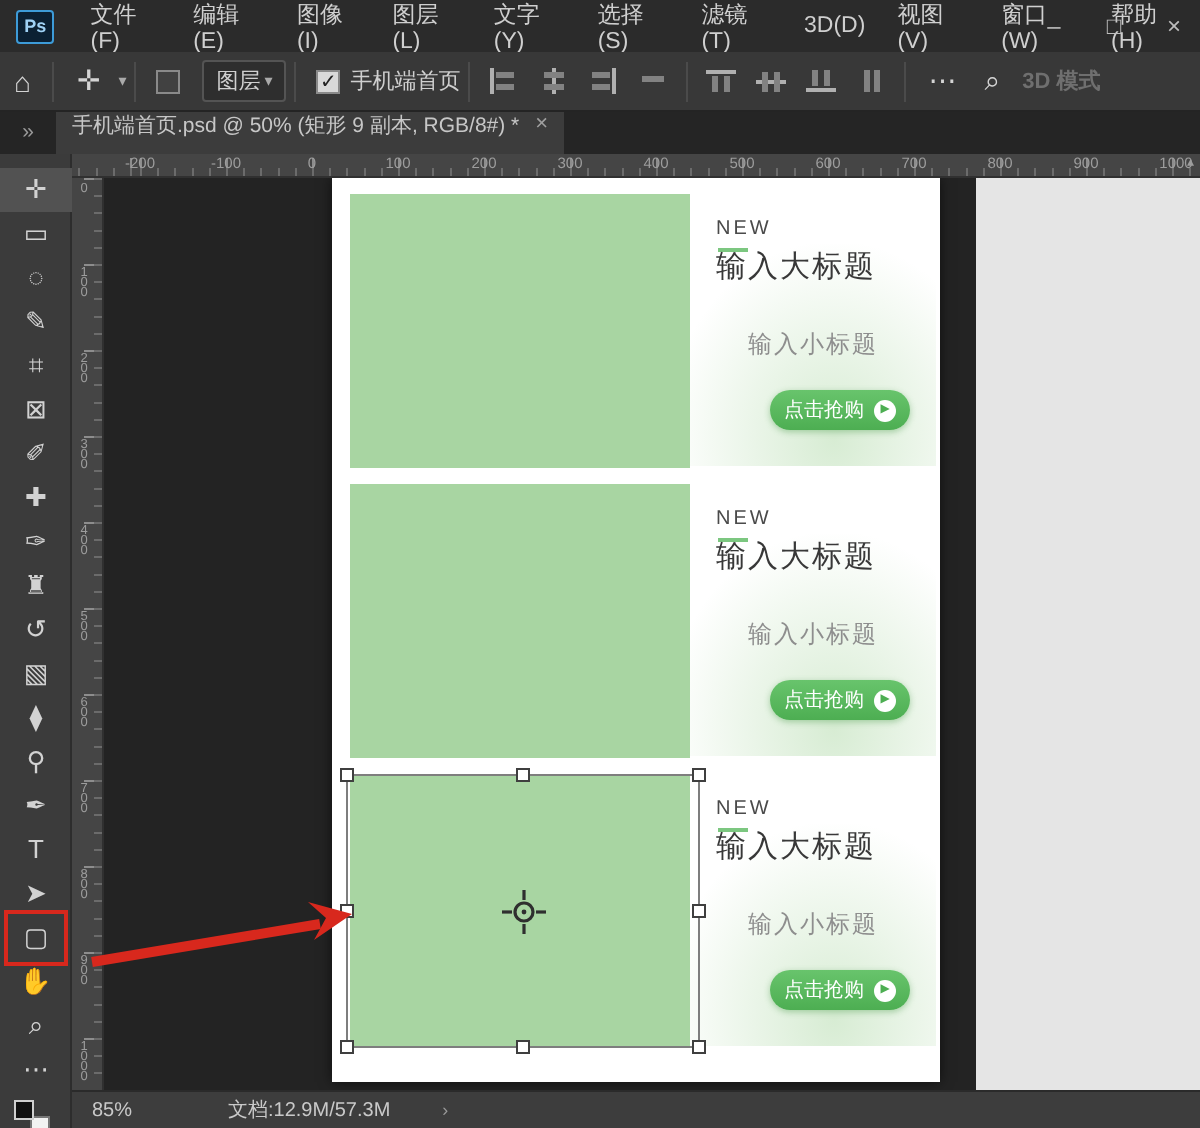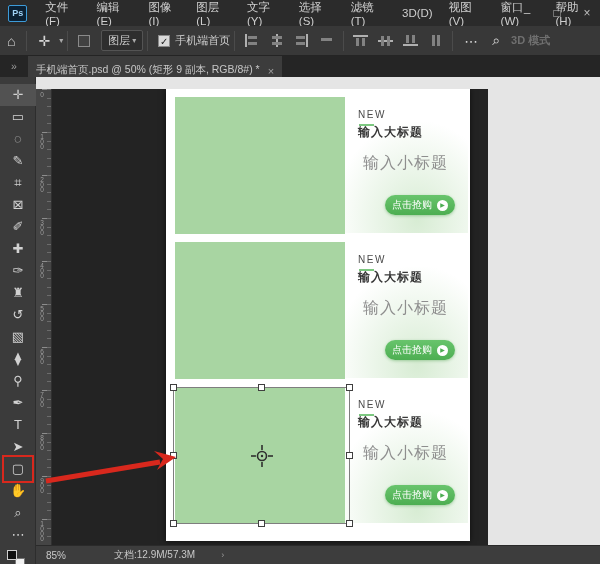--- a/index.html
+++ b/index.html
@@ -49,21 +49,21 @@
   .al-b::before{bottom:1px;left:0;height:2px;width:15px;}
   .al-b::after{bottom:4px;left:3px;width:3px;height:8px;box-shadow:6px 0 0 0 #8f8f8f;}
   .al-d::before{display:none;}
   .al-d::after{left:4px;top:1px;width:3px;height:11px;box-shadow:5px 0 0 0 #8f8f8f;}
   .mode3d{color:#6f6f6f;margin-left:4px;font-weight:bold;}
 
   
   .tabbar{position:absolute;left:0;top:56px;width:600px;height:21px;background:#252525;
           display:flex;align-items:stretch;color:#c7c7c7;font-size:10.5px;}
   .tab-overflow{width:28px;text-align:center;line-height:21px;color:#9a9a9a;}
-  .tab{display:flex;align-items:flex-end;background:#3c3c3c;padding:0 8px;gap:8px;max-width:330px;
+  .tab{display:flex;align-items:flex-start;background:#3c3c3c;padding:0 8px;gap:8px;max-width:330px;
        white-space:nowrap;overflow:hidden;}
   .tabclose{color:#9f9f9f;font-size:11px;}
 
   
   .toolcol{position:absolute;left:0;top:77px;width:36px;height:487px;background:#3b3b3b;
            border-right:1px solid #2d2d2d;padding-top:7px;}
   .tool{width:36px;height:22px;line-height:22px;text-align:center;color:#d2d2d2;font-size:13px;}
   .tool.selected{background:#525252;}
   .swatches{position:relative;width:36px;height:24px;margin-top:2px;}
   .swback{position:absolute;left:15px;top:10px;width:10px;height:10px;background:#f2f2f2;border:1px solid #777;}
@@ -90,23 +90,23 @@
   
   .canvas{position:absolute;left:52px;top:89px;width:436px;height:456px;background:#232323;overflow:hidden;}
   .doc{position:absolute;left:114px;top:0;width:304px;height:452px;background:#ffffff;
        box-shadow:0 0 6px rgba(0,0,0,.6);}
   .card{position:absolute;left:0;width:304px;height:139px;background:#fff;}
   .card .glow{position:absolute;left:168px;top:26px;right:2px;bottom:2px;
        background:radial-gradient(ellipse at 62% 88%, rgba(150,205,140,.38), rgba(150,205,140,0) 72%);}
   .card .grect{position:absolute;left:9px;top:1px;width:170px;height:137px;background:#a8d5a2;}
   .badge{position:absolute;left:192px;top:13px;font-size:10px;color:#4a4a4a;letter-spacing:1.5px;}
   .uline{position:absolute;left:193px;top:28px;width:15px;height:2px;background:#7cc780;}
-  .card h3{position:absolute;left:192px;top:28px;margin:0;font-size:12px;font-weight:bold;
+  .card h3{position:absolute;left:192px;top:28px;margin:0;font-size:15px;font-weight:normal;
            color:#383838;letter-spacing:1px;}
-  .card p{position:absolute;left:192px;top:52px;margin:5px;font-size:16px;color:#8e8e8e;letter-spacing:1px;}
+  .card p{position:absolute;left:192px;top:52px;margin:16px;font-size:12px;color:#8e8e8e;letter-spacing:1px;}
   .buy{position:absolute;left:219px;top:99px;width:70px;height:20px;border-radius:10px;
        background:linear-gradient(#68c46c,#4dae52);color:#fff;font-size:10px;
        display:flex;align-items:center;justify-content:center;gap:5px;box-shadow:0 1px 3px rgba(80,160,80,.45);}
   .buyico{display:inline-block;width:11px;height:11px;border-radius:50%;background:#fff;color:#4dae52;
           font-size:6px;line-height:11px;text-align:center;}
 
   
   .selection{position:absolute;left:7px;top:298px;width:177px;height:137px;
              border:1px solid #7e7e7e;}
   .handle{position:absolute;width:7px;height:7px;background:#fff;border:1px solid #3f3f3f;}
@@ -212,20 +212,36 @@
     <div class="tool">▢</div>
     <div class="tool">✋</div>
     <div class="tool">⌕</div>
     <div class="tool">⋯</div>
     <div class="swatches">
       <span class="swback"></span>
       <span class="swfront"></span>
     </div>
   </div>
 
+  <div class="hruler">
+    <span class="hlab" style="left:34px">-200</span>
+    <span class="hlab" style="left:77px">-100</span>
+    <span class="hlab" style="left:120px">0</span>
+    <span class="hlab" style="left:163px">100</span>
+    <span class="hlab" style="left:206px">200</span>
+    <span class="hlab" style="left:249px">300</span>
+    <span class="hlab" style="left:292px">400</span>
+    <span class="hlab" style="left:335px">500</span>
+    <span class="hlab" style="left:378px">600</span>
+    <span class="hlab" style="left:421px">700</span>
+    <span class="hlab" style="left:464px">800</span>
+    <span class="hlab" style="left:507px">900</span>
+    <span class="hlab" style="left:552px">1000</span>
+    <span class="rulercorner">▴</span>
+  </div>
   <div class="vruler">
     <span class="vlab" style="top:2px">0</span>
     <span class="vlab" style="top:44px">100</span>
     <span class="vlab" style="top:87px">200</span>
     <span class="vlab" style="top:130px">300</span>
     <span class="vlab" style="top:173px">400</span>
     <span class="vlab" style="top:216px">500</span>
     <span class="vlab" style="top:259px">600</span>
     <span class="vlab" style="top:302px">700</span>
     <span class="vlab" style="top:345px">800</span>

